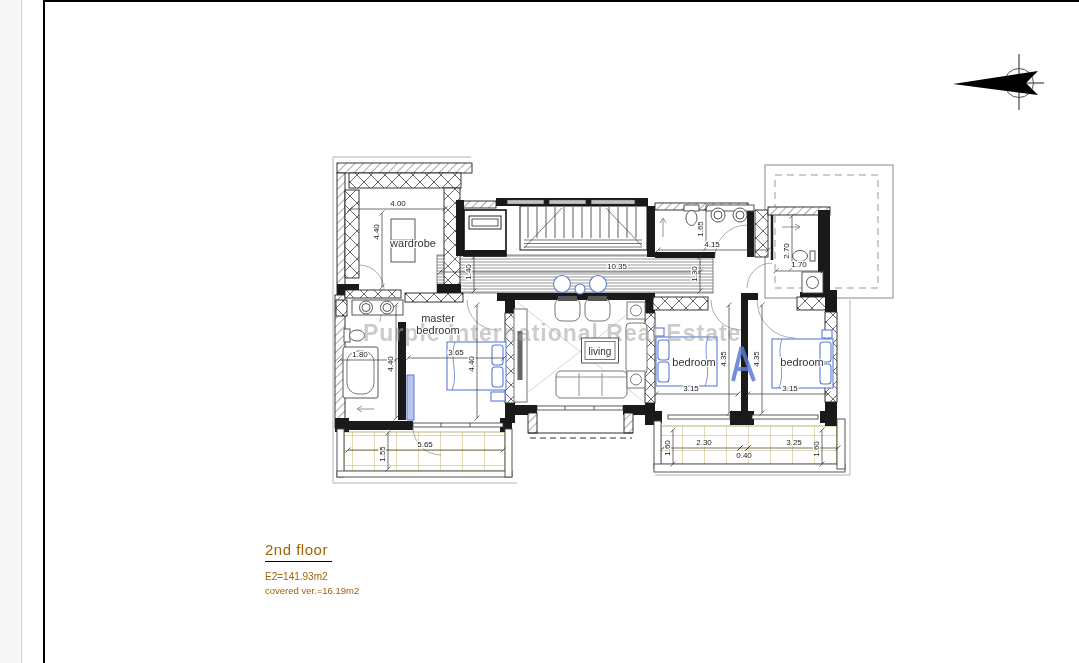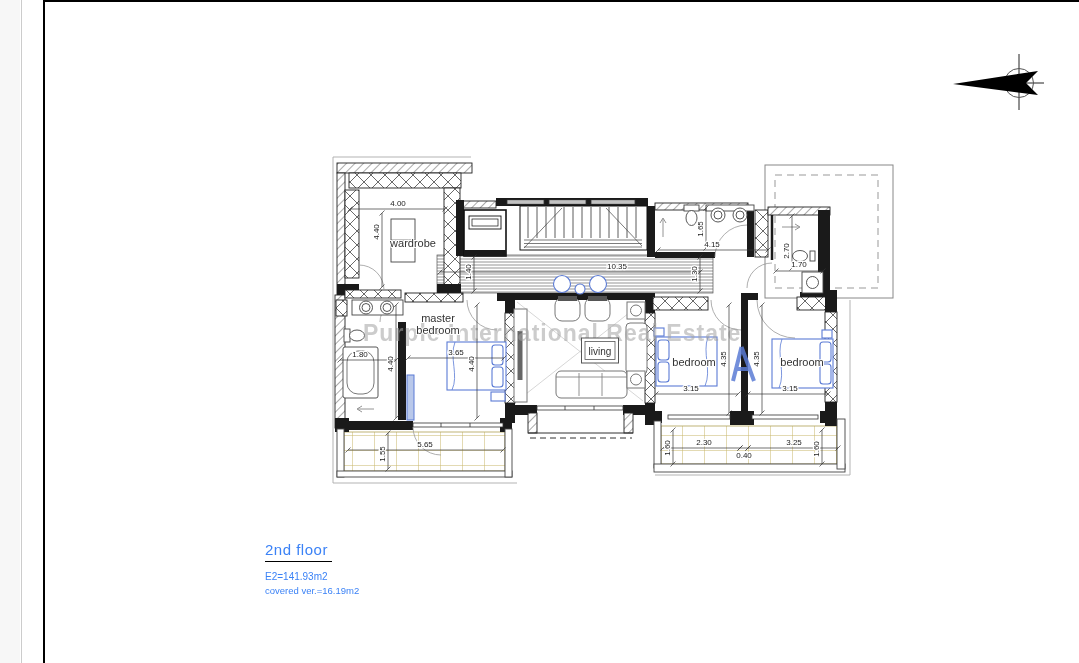--- a/index.html
+++ b/index.html
@@ -4,21 +4,21 @@
 <style>
   html,body{margin:0;padding:0;background:#fff;}
   .page{position:relative;width:1079px;height:663px;background:#fff;overflow:hidden;
         font-family:"Liberation Sans",sans-serif;}
   .margin-strip{position:absolute;left:0;top:0;width:20px;height:663px;background:#f7f7f7;}
   .margin-line{position:absolute;left:21px;top:0;width:1px;height:663px;background:#cccccc;}
   .margin-line-black{position:absolute;left:43px;top:0;width:2px;height:663px;background:#000;}
   .top-border{position:absolute;left:43px;top:0;width:1036px;height:2px;background:#000;}
   .north{position:absolute;left:930px;top:48px;}
   .plan{position:absolute;left:0;top:0;}
-  .titleblock{position:absolute;left:265px;top:541px;color:#3b82f6;}
+  .titleblock{position:absolute;left:265px;top:541px;color:#a16207;}
   .floor-title{display:inline-block;font-size:15px;letter-spacing:.5px;
                border-bottom:1.5px solid #000;padding:0 4px 3px 0;}
   .area-line{margin-top:9px;font-size:10px;}
   .covered-line{margin-top:3px;font-size:9.5px;text-align:right;}
   
   .bk{fill:#1a1a1a;stroke:none;}
   .wh{fill:url(#hatch);stroke:#222;stroke-width:.9;}
   .xw{fill:url(#xwall);stroke:#222;stroke-width:.9;}
   .flr{fill:url(#floorlines);stroke:#555;stroke-width:.7;}
   .til{fill:url(#tiles);stroke:#b0a055;stroke-width:.8;}

